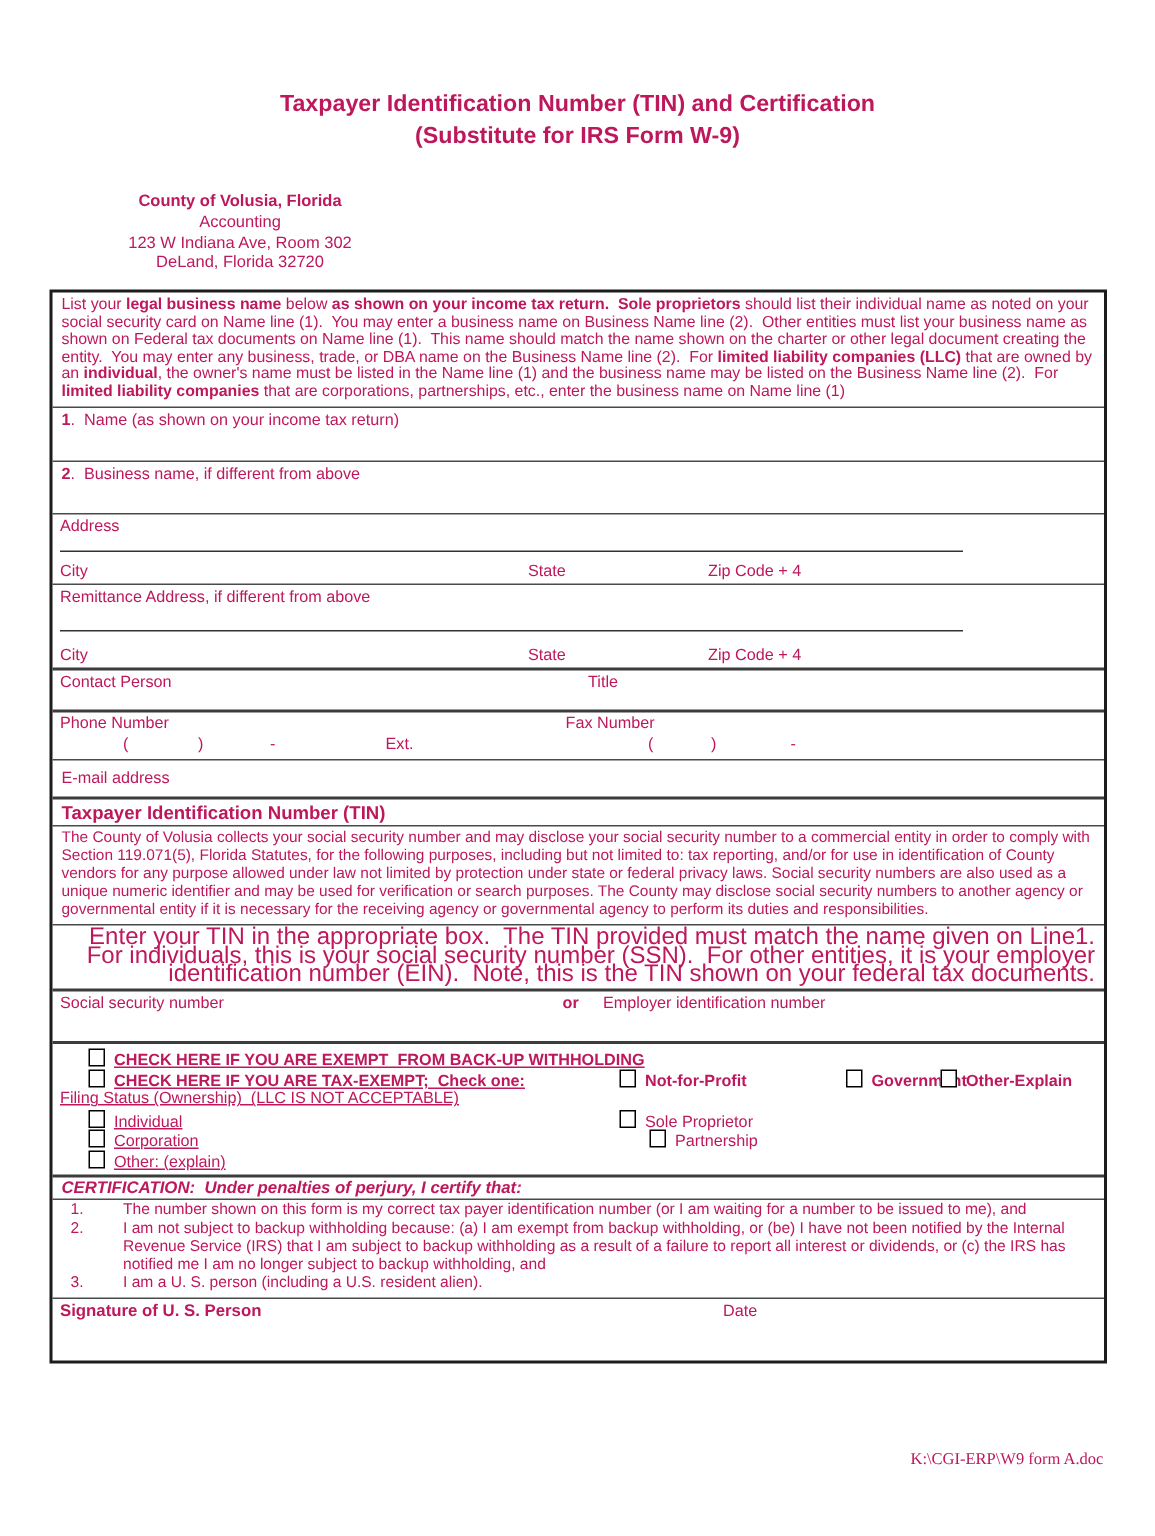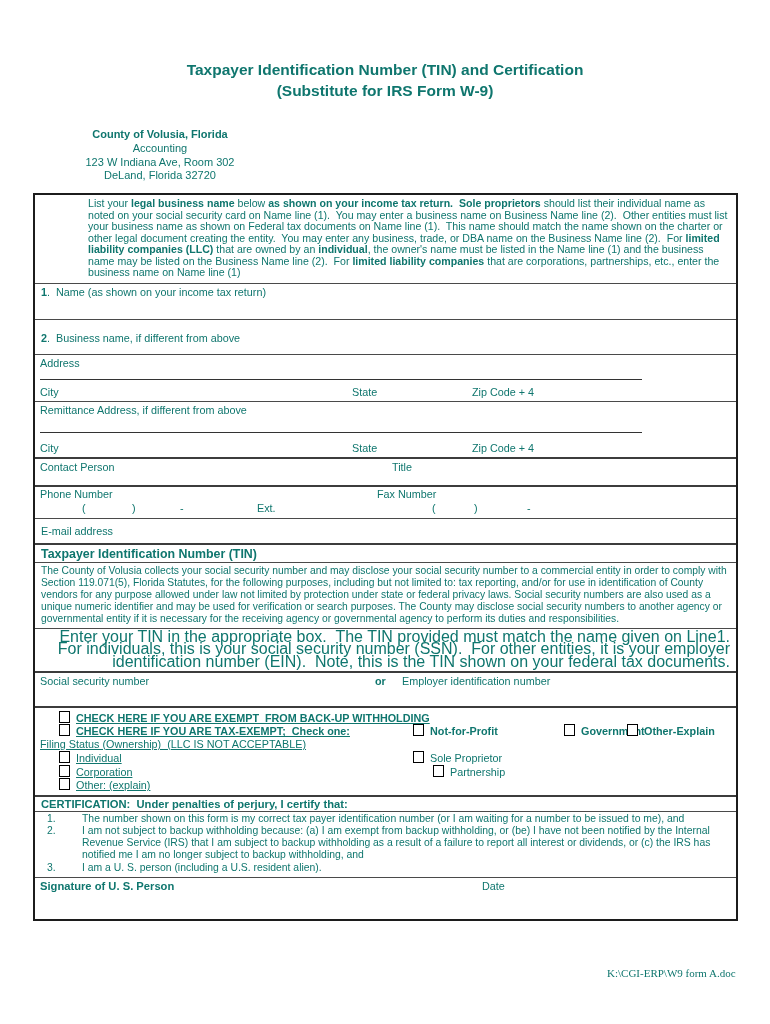--- a/index.html
+++ b/index.html
@@ -1,52 +1,52 @@
 <!DOCTYPE html>
 <html><head>
 <meta charset="utf-8">
 <style>
   html,body{margin:0;padding:0;background:#e8e8e8;}
   .page{position:relative;width:770px;height:1024px;background:#ffffff;margin:0 auto;
-        font-family:"Liberation Sans",sans-serif;color:#0f766e;overflow:hidden;}
+        font-family:"Liberation Sans",sans-serif;color:#be185d;overflow:hidden;}
   .pre{white-space:pre-wrap;}
 
   
   .doc-title{position:absolute;top:60px;left:0;width:770px;text-align:center;
              font-weight:bold;font-size:15.5px;line-height:20.5px;}
 
   
   .agency{position:absolute;top:128px;left:60px;width:200px;text-align:center;
           font-size:11px;line-height:13.8px;}
   .agency .b{font-weight:bold;}
   .notice{position:absolute;top:130px;left:296px;width:426px;font-weight:bold;
           font-size:11.3px;line-height:15.8px;text-align:justify;}
 
   
   .tbl{position:absolute;top:193px;left:33px;width:705px;border:2px solid #1c1c1c;box-sizing:border-box;}
   .row{position:relative;box-sizing:border-box;border-top:1px solid #4a4a4a;}
-  .row.first{border-top:none;margin-left:47px;}
+  .row.first{border-top:none;}
   .row.bt2{border-top:2px solid #3c3c3c;}
   .lbl{font-size:10.8px;line-height:12.5px;}
   .abs{position:absolute;}
 
   .r-instr{padding:3px 6px 4px 6px;font-size:10.6px;line-height:11.5px;}
   .r-name{height:36px;padding:2px 6px;}
-  .r-biz{height:35px;padding:12px 6px;}
+  .r-biz{height:35px;padding:2px 6px;}
   .r-addr{height:47px;}
   .r-remit{height:56px;}
   .r-contact{height:28px;}
   .r-phone{height:33px;}
   .r-email{height:25px;padding:2px 6px;}
   .r-tinhead{height:19px;padding:2px 6px;font-weight:bold;font-size:12.4px;}
   .r-tinpara{padding:2px 6px 3px 6px;font-size:10.3px;line-height:12.1px;}
   .r-enter{padding:2px 6px 3px 6px;font-size:16px;line-height:12.3px;text-align:right;}
   .r-ssn{height:35px;}
   .r-checks{padding:3px 0 3px 0;text-decoration:underline;}
-  .r-certhead{height:16px;padding:1px 6px;font-weight:bold;font-size:11.2px;}
+  .r-certhead{height:16px;padding:1px 6px;font-weight:bold;font-size:11.2px;font-style:italic;}
   .r-certlist{padding:1px 6px 3px 6px;font-size:10.4px;line-height:12.2px;}
   .r-sig{height:42px;}
 
   .wline{position:absolute;height:0;border-bottom:1px solid #333;}
   .fill{position:absolute;background:transparent;}
 
   .cb{display:inline-block;width:9px;height:10px;border:1.4px solid #000;
       background:#fff;vertical-align:-1px;margin-right:6px;box-sizing:content-box;}
   .ckline{position:relative;height:13.5px;font-size:10.8px;line-height:13.5px;}
   .ckline .boldtxt{font-weight:bold;}

